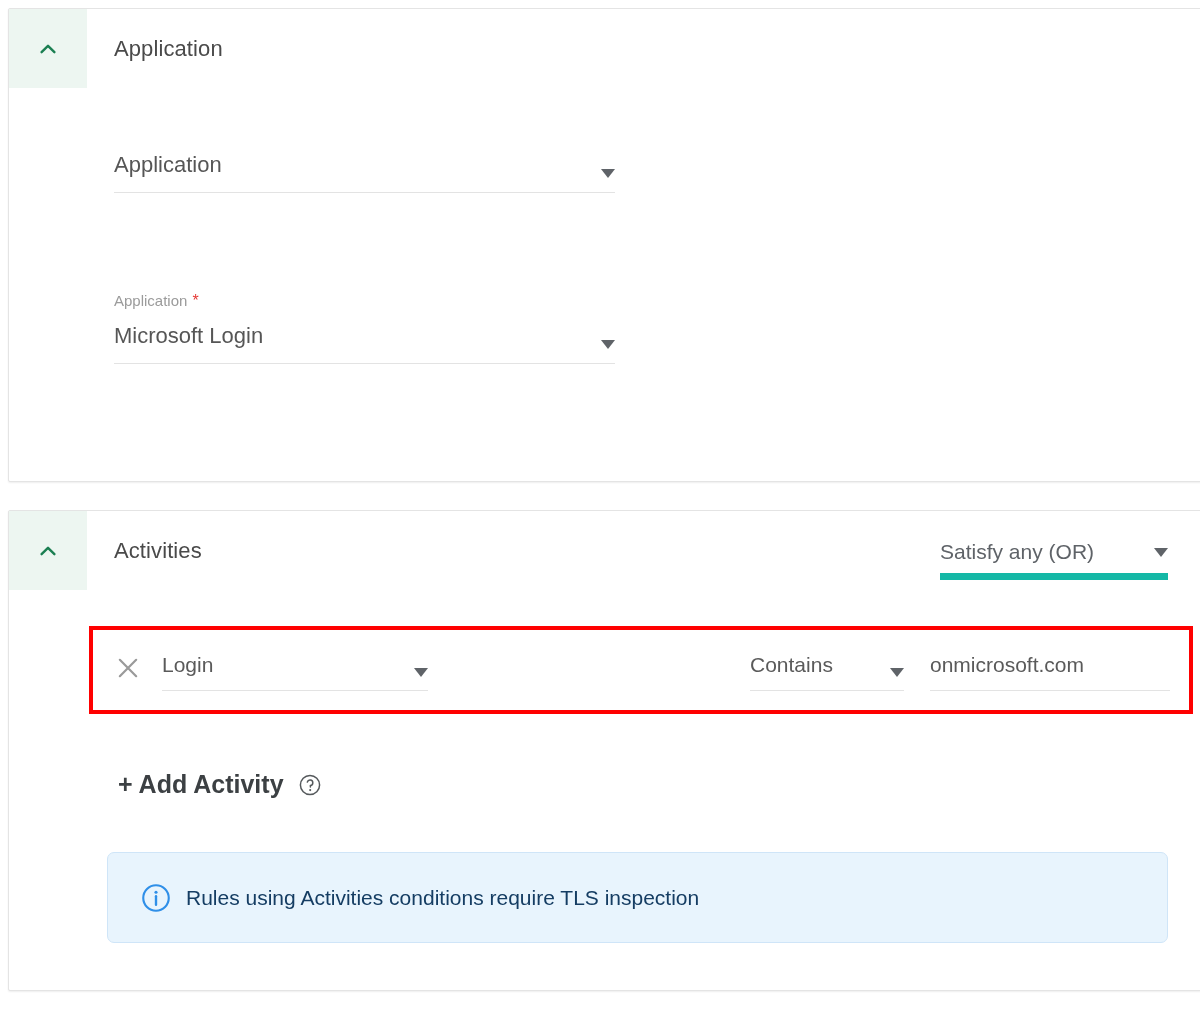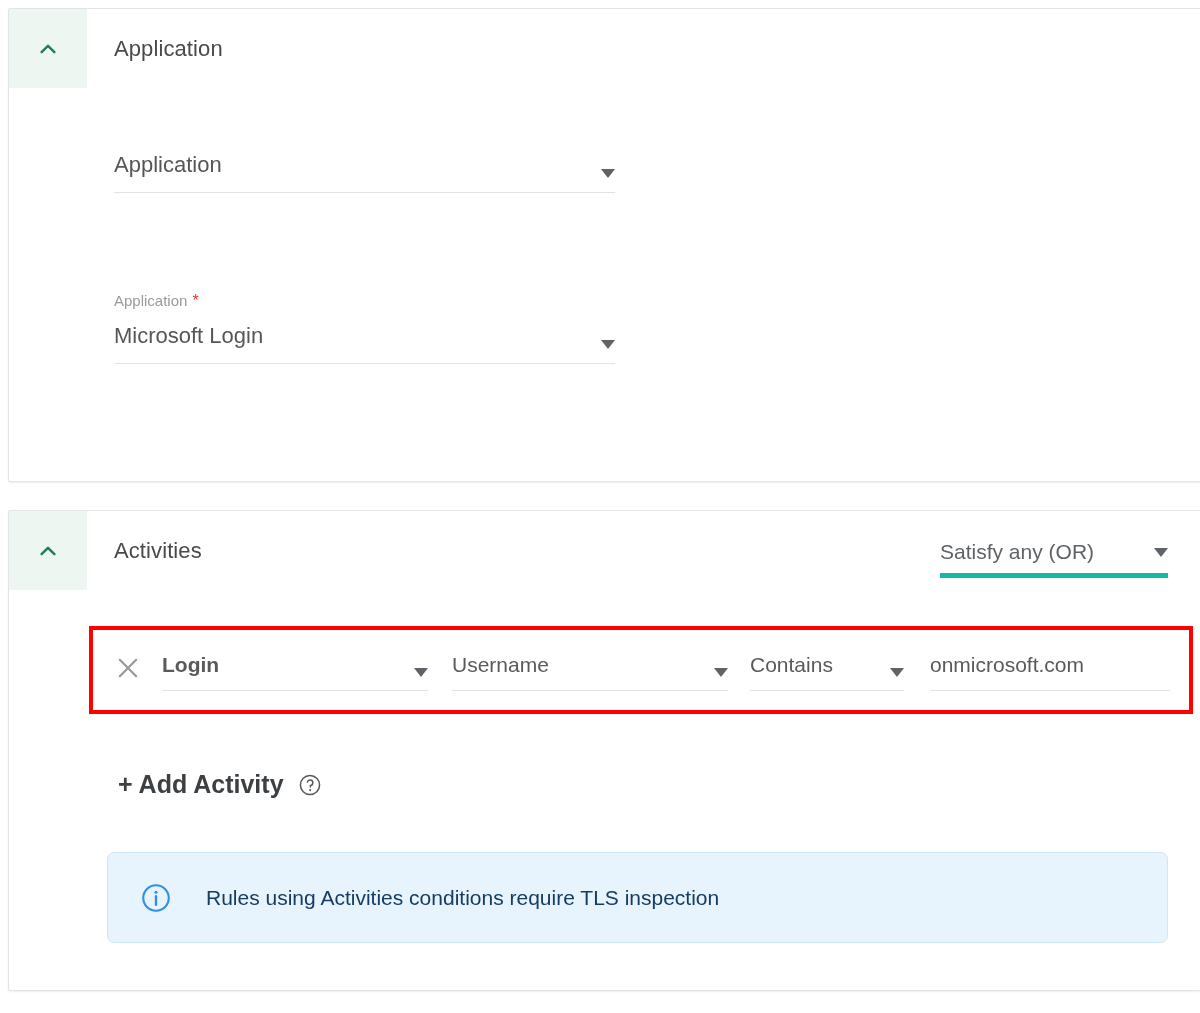--- a/index.html
+++ b/index.html
@@ -76,21 +76,21 @@
     position: absolute;
     right: 33px;
     top: 29px;
     width: 228px;
   }
   .satisfy-inner {
     display: flex;
     align-items: center;
     justify-content: space-between;
     padding-bottom: 9px;
-    border-bottom: 5px solid #14b8a6;
+    border-bottom: 7px solid #14b8a6;
     cursor: pointer;
   }
   .satisfy-value {
     font-size: 21px;
     color: #5f6368;
     white-space: nowrap;
   }
 
   
   .caret {
@@ -178,21 +178,21 @@
     position: absolute;
     top: 27px;
   }
   .act-field .field-underline {
     padding-bottom: 13px;
   }
   .act-field .field-value {
     font-size: 21px;
     color: #5a5a5a;
   }
-  #act-type  { left: 73px;  width: 266px; font-weight: bold; }
+  #act-type  { left: 73px;  width: 266px; }
   #act-attr  { left: 363px; width: 276px; }
   #act-op    { left: 661px; width: 154px; }
   #act-val   { left: 841px; width: 240px; }
   #act-val .field-underline { cursor: text; }
 
   
   .add-activity {
     position: absolute;
     left: 118px;
     top: 770px;
@@ -221,21 +221,21 @@
     top: 852px;
     width: 1061px;
     height: 91px;
     background: #e8f4fd;
     border: 1px solid #cfe5f8;
     border-radius: 7px;
     box-sizing: border-box;
     display: flex;
     align-items: center;
     padding-left: 33px;
-    gap: 35px;
+    gap: 15px;
   }
   .info-icon {
     width: 30px;
     height: 30px;
     flex: none;
     display: block;
   }
   .info-text {
     font-size: 21px;
     color: #153d63;
@@ -300,26 +300,20 @@
       <path d="M5 5 L19 19 M19 5 L5 19" fill="none" stroke="#9a9a9a" stroke-width="1.9" stroke-linecap="round"></path>
     </svg>
 
     <div class="act-field" id="act-type">
       <div class="field-underline">
         <span class="field-value">Login</span>
         <span class="caret"></span>
       </div>
     </div>
 
-    <div class="act-field" id="act-attr">
-      <div class="field-underline">
-        <span class="field-value">Username</span>
-        <span class="caret"></span>
-      </div>
-    </div>
 
     <div class="act-field" id="act-op">
       <div class="field-underline">
         <span class="field-value">Contains</span>
         <span class="caret"></span>
       </div>
     </div>
 
     <div class="act-field" id="act-val">
       <div class="field-underline">

